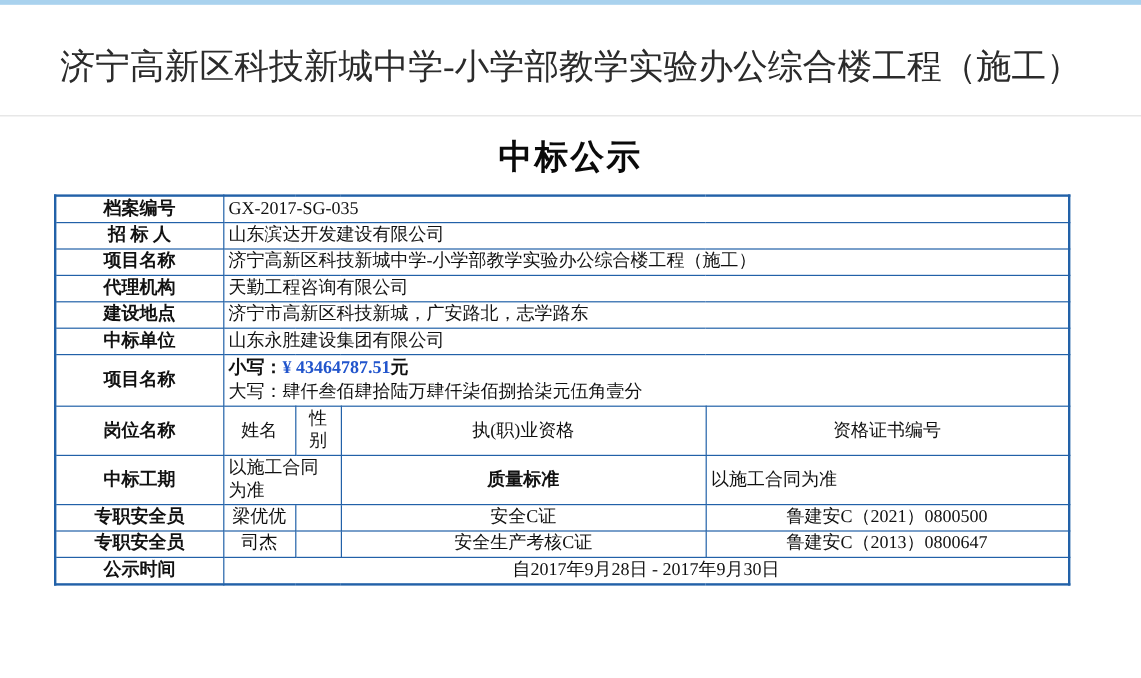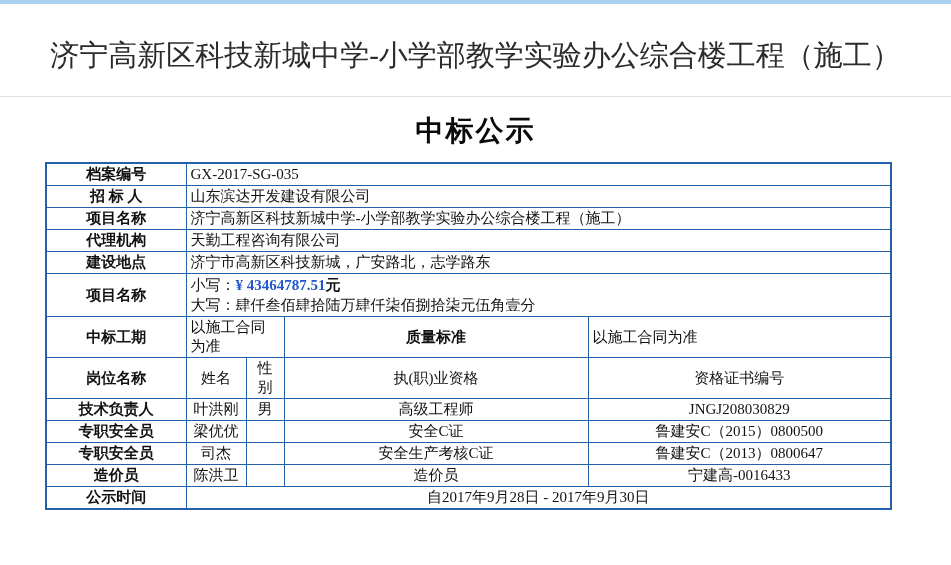--- a/index.html
+++ b/index.html
@@ -27,21 +27,21 @@
     border:1px solid var(--border); font-size:15px; line-height:19px;
     padding:1px 4px; vertical-align:middle; height:21px; overflow:hidden;
   }
   .bid th { font-weight:bold; text-align:center; padding:1px 2px; }
   .bid td { text-align:left; font-weight:normal; }
   .bid td.center { text-align:center; }
   .bid td.boldcell { font-weight:bold; text-align:center; }
   .price-line { line-height:20px; white-space:nowrap; }
   .price-line.bold { font-weight:normal; }
   .price-amount { color:var(--price); font-weight:bold;text-align:right; }
-  .small-prefix { font-weight:normal; }
+  .small-prefix { font-weight:bold; }
   .unit { font-weight:bold; }
 </style>
 </head>
 <body>
 
 <div class="topbar"></div>
 
 <div class="header">
   <h1 class="page-title">济宁高新区科技新城中学-小学部教学实验办公综合楼工程（施工）</h1>
 </div>
@@ -70,71 +70,61 @@
       <td colspan="4">济宁高新区科技新城中学-小学部教学实验办公综合楼工程（施工）</td>
     </tr>
     <tr>
       <th>代理机构</th>
       <td colspan="4">天勤工程咨询有限公司</td>
     </tr>
     <tr>
       <th>建设地点</th>
       <td colspan="4">济宁市高新区科技新城，广安路北，志学路东</td>
     </tr>
+    <tr>
+      <th>中标单位</th>
+      <td colspan="4">山东永胜建设集团有限公司</td>
+    </tr>
 
     <tr>
       <th>项目名称</th>
       <td colspan="4">
         <div class="price-line"><span class="small-prefix">小写：</span><span class="price-amount">¥ 43464787.51</span><span class="unit">元</span></div>
         <div class="price-line bold">大写：肆仟叁佰肆拾陆万肆仟柒佰捌拾柒元伍角壹分</div>
       </td>
-    </tr>
-
-    <tr>
-      <th>中标工期</th>
-      <td colspan="2">以施工合同为准</td>
-      <td class="boldcell">质量标准</td>
-      <td>以施工合同为准</td>
     </tr>
 
     <tr>
       <th>岗位名称</th>
       <td class="center">姓名</td>
       <td class="center">性别</td>
       <td class="center">执(职)业资格</td>
       <td class="center">资格证书编号</td>
     </tr>
 
     <tr>
-      <th>技术负责人</th>
-      <td class="center">叶洪刚</td>
-      <td class="center">男</td>
-      <td class="center">高级工程师</td>
-      <td class="center">JNGJ208030829</td>
+      <th>中标工期</th>
+      <td colspan="2">以施工合同为准</td>
+      <td class="boldcell">质量标准</td>
+      <td>以施工合同为准</td>
     </tr>
+
     <tr>
       <th>专职安全员</th>
       <td class="center">梁优优</td>
       <td class="center"></td>
       <td class="center">安全C证</td>
-      <td class="center">鲁建安C（2015）0800500</td>
+      <td class="center">鲁建安C（2021）0800500</td>
     </tr>
     <tr>
       <th>专职安全员</th>
       <td class="center">司杰</td>
       <td class="center"></td>
       <td class="center">安全生产考核C证</td>
       <td class="center">鲁建安C（2013）0800647</td>
-    </tr>
-    <tr>
-      <th>造价员</th>
-      <td class="center">陈洪卫</td>
-      <td class="center"></td>
-      <td class="center">造价员</td>
-      <td class="center">宁建高-0016433</td>
     </tr>
 
     <tr>
       <th>公示时间</th>
       <td colspan="4" class="center">自2017年9月28日 - 2017年9月30日</td>
     </tr>
 
   </tbody>
 </table>
 

